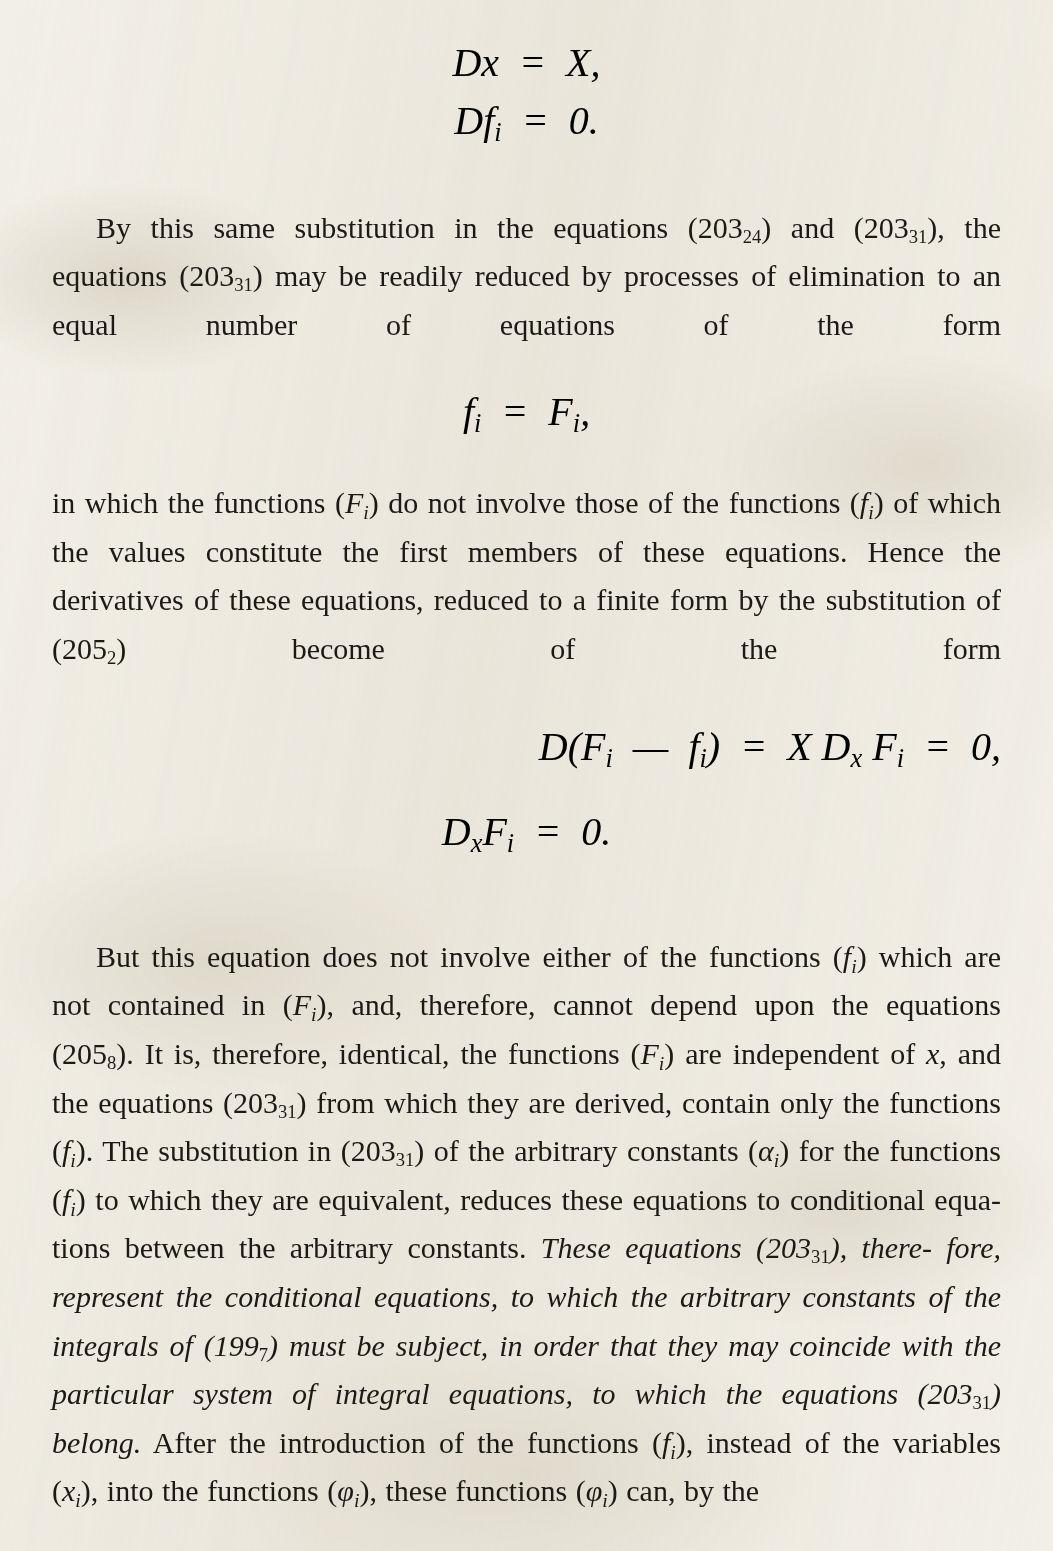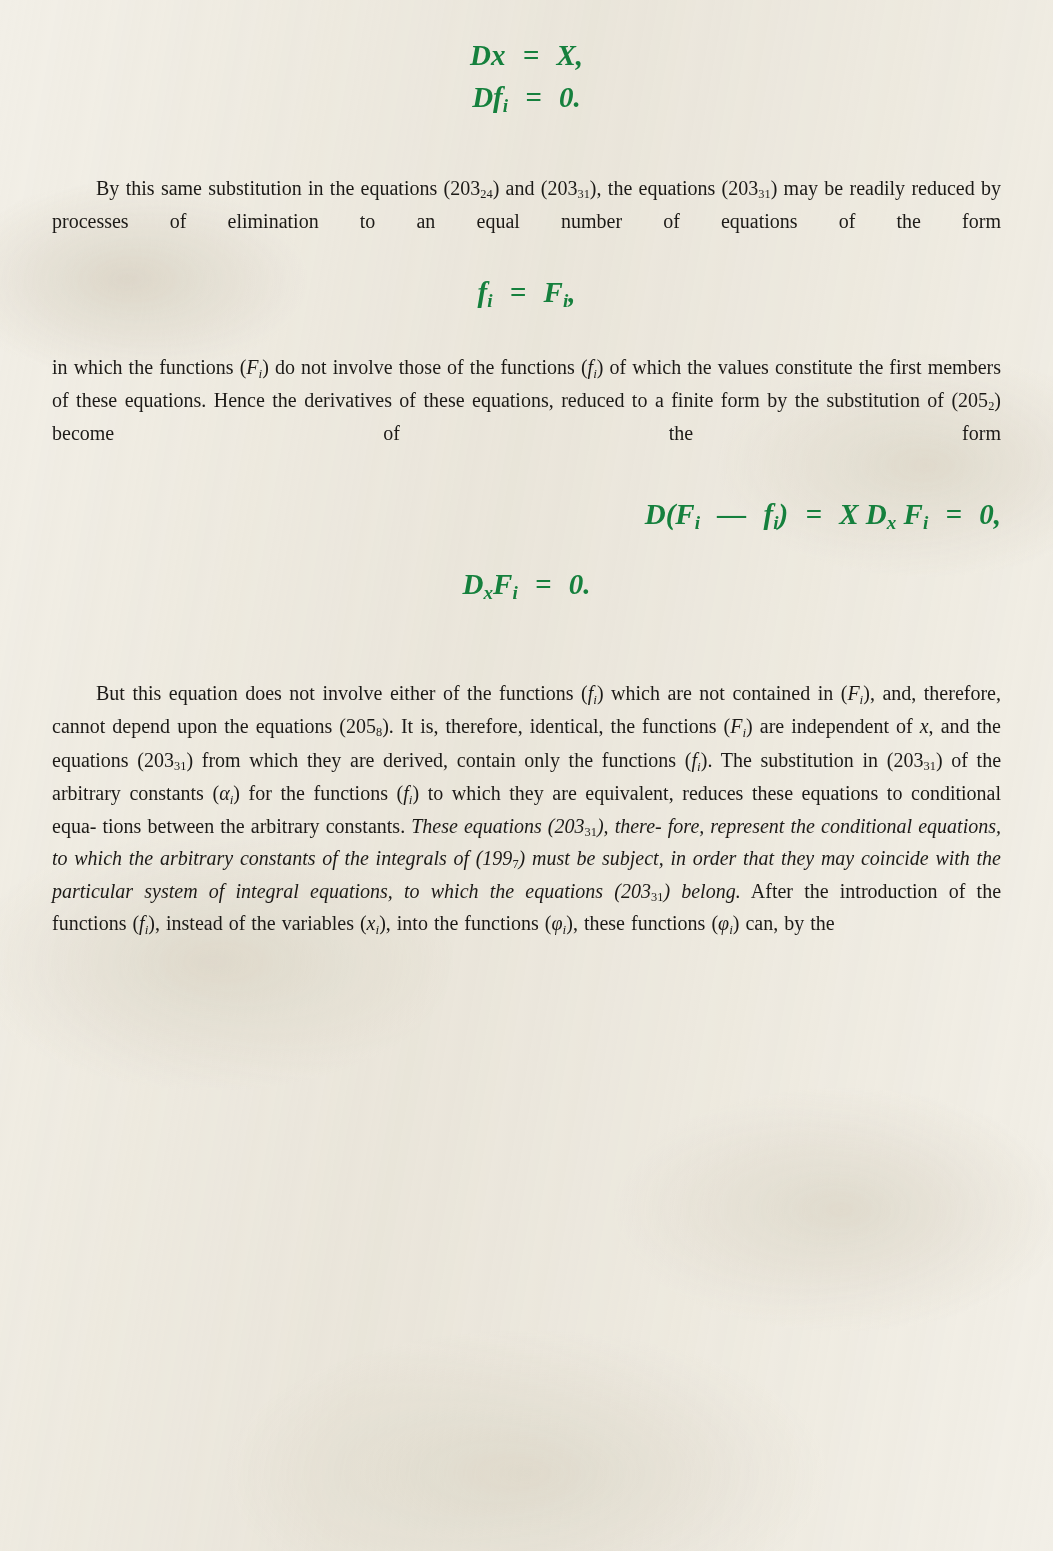--- a/index.html
+++ b/index.html
@@ -40,33 +40,32 @@
   .folio {
     text-align: center;
     font-size: 26px;
     letter-spacing: 1px;
     color: #2a2724;
     margin: 6px 0 48px 0;
   }
   .display {
     text-align: center;
     font-style: italic;
-    font-size: 29px;
+    font-size: 40px;
     line-height: 1.45;
-    color: #15803d;
+    color: #000000;
     margin: 0;
-    font-weight: bold;
   }
   .display.block1 { margin-bottom: 52px; }
   .display.single { margin: 34px 0 36px 0; }
   .display.single2 { margin: 44px 0 20px 0; text-align: right; }
   .display.single3 { margin: 26px 0 70px 0; }
 
   p.para {
-    font-size: 20px;
+    font-size: 30px;
     line-height: 1.62;
     text-align: justify;
     text-align-last: justify;
     margin: 0 0 10px 0;
     color: #1c1a17;
     word-spacing: 1px;
   }
   p.para.lastline-left {
     text-align-last: left;
   }

